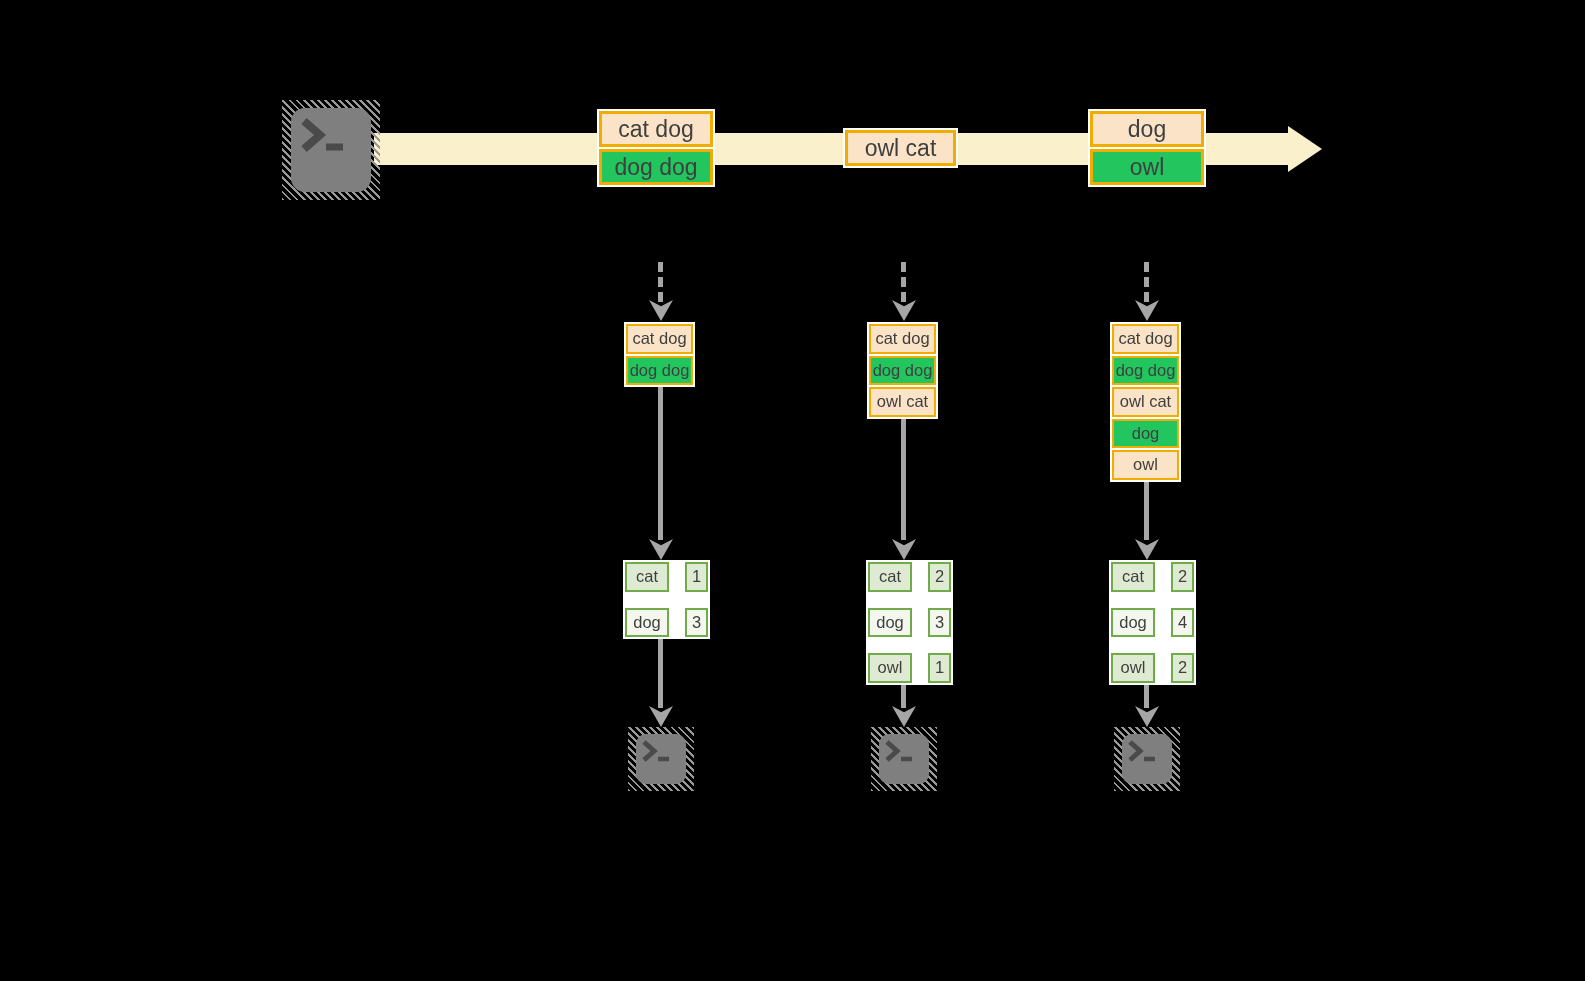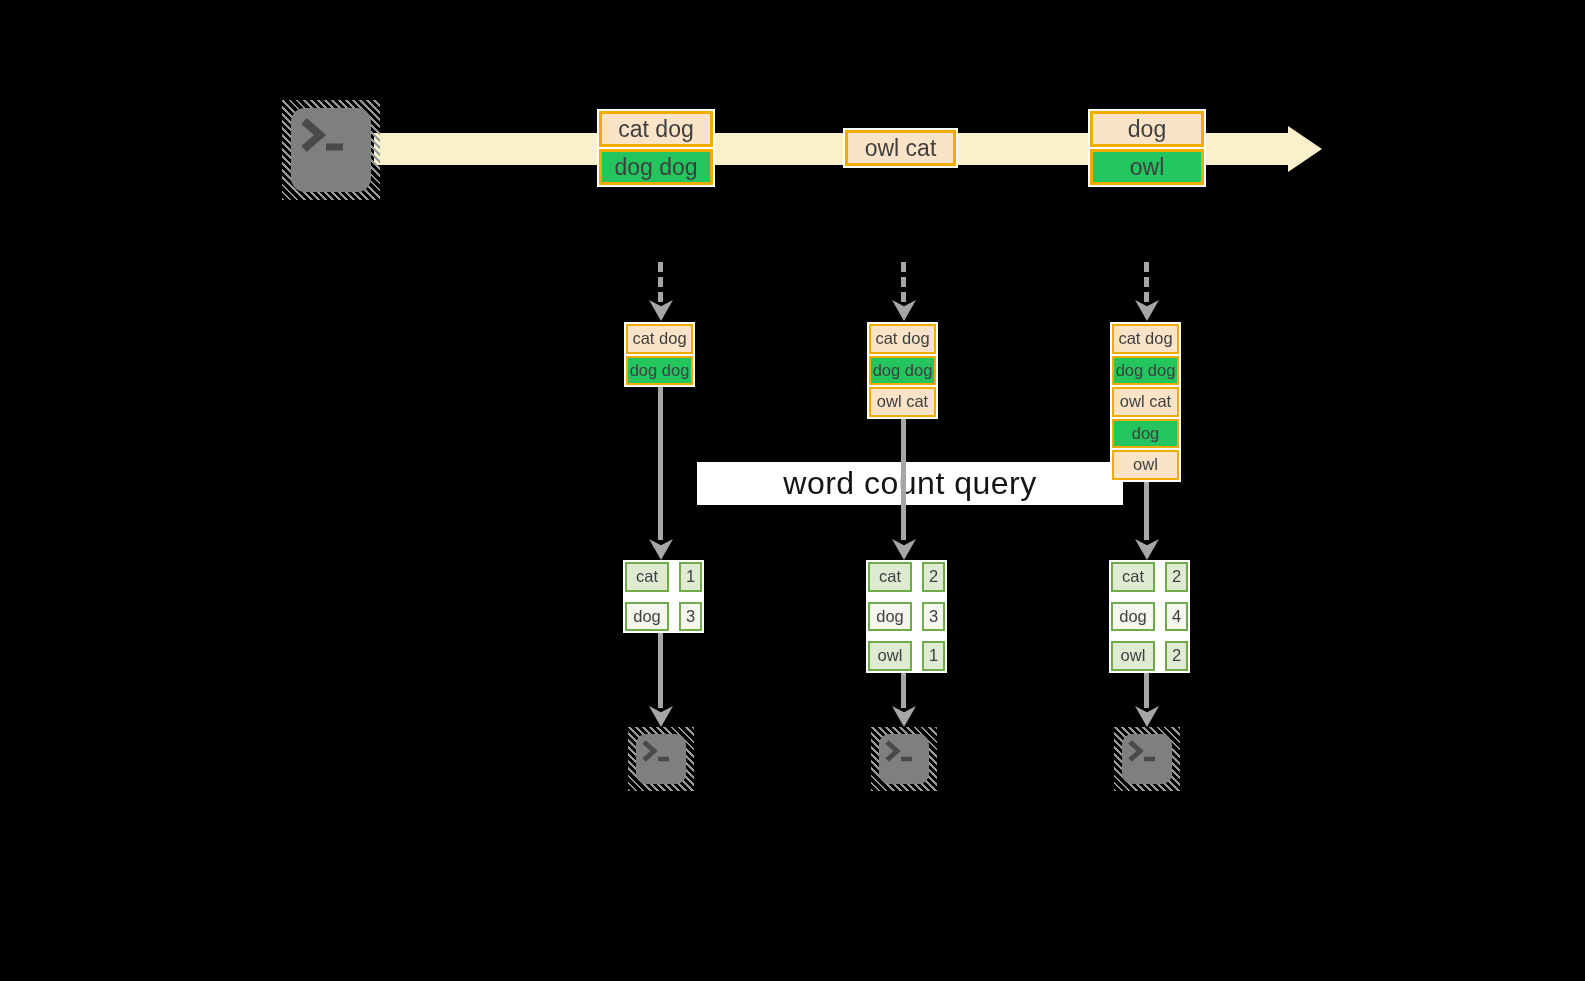--- a/index.html
+++ b/index.html
@@ -28,21 +28,21 @@
     display:flex;align-items:center;justify-content:center;
     color:#3F3F3F;
   }
   .stream-box .cell{font-size:23px;width:114px;}
   .stack-box .cell{border-width:2.5px;font-size:16.5px;width:67px;height:29.5px;}
   .fill-dark{background:#FAE3C6;}
   .fill-light{background:#22c55e;}
 
   
   .gtable{position:absolute;background:#fff;padding:2px;display:grid;
-    grid-template-columns:44px 23px;gap:10px;z-index:3;}
+    grid-template-columns:44px 23px;gap:16px;z-index:3;}
   .gtable .cell{
     border:2px solid #6FAC49;box-sizing:border-box;height:29.5px;
     display:flex;align-items:center;justify-content:center;
     color:#3F3F3F;font-size:16.5px;
   }
   .gfill-dark{background:#DFEAD3;}
   .gfill-light{background:#F3F7EE;}
 
   
   .vline{position:absolute;width:5px;background:#A6A6A6;z-index:2;}
@@ -100,23 +100,20 @@
     <div class="cell fill-dark">owl cat</div>
   </div>
   <div class="obox stack-box" style="left:1110px;top:322px;">
     <div class="cell fill-dark">cat dog</div>
     <div class="cell fill-light">dog dog</div>
     <div class="cell fill-dark">owl cat</div>
     <div class="cell fill-light">dog</div>
     <div class="cell fill-dark">owl</div>
   </div>
 
-  <div class="query-band">
-    <span>word count query</span>
-  </div>
 
   <div class="vline" style="left:658px;top:387px;height:153px;"></div>
   <div class="ahead" style="left:649px;top:539px;"></div>
   <div class="vline" style="left:901px;top:418px;height:122px;"></div>
   <div class="ahead" style="left:892px;top:539px;"></div>
   <div class="vline" style="left:1144px;top:482px;height:58px;"></div>
   <div class="ahead" style="left:1135px;top:539px;"></div>
 
   <div class="gtable" style="left:623px;top:560px;">
     <div class="cell gfill-dark">cat</div>

